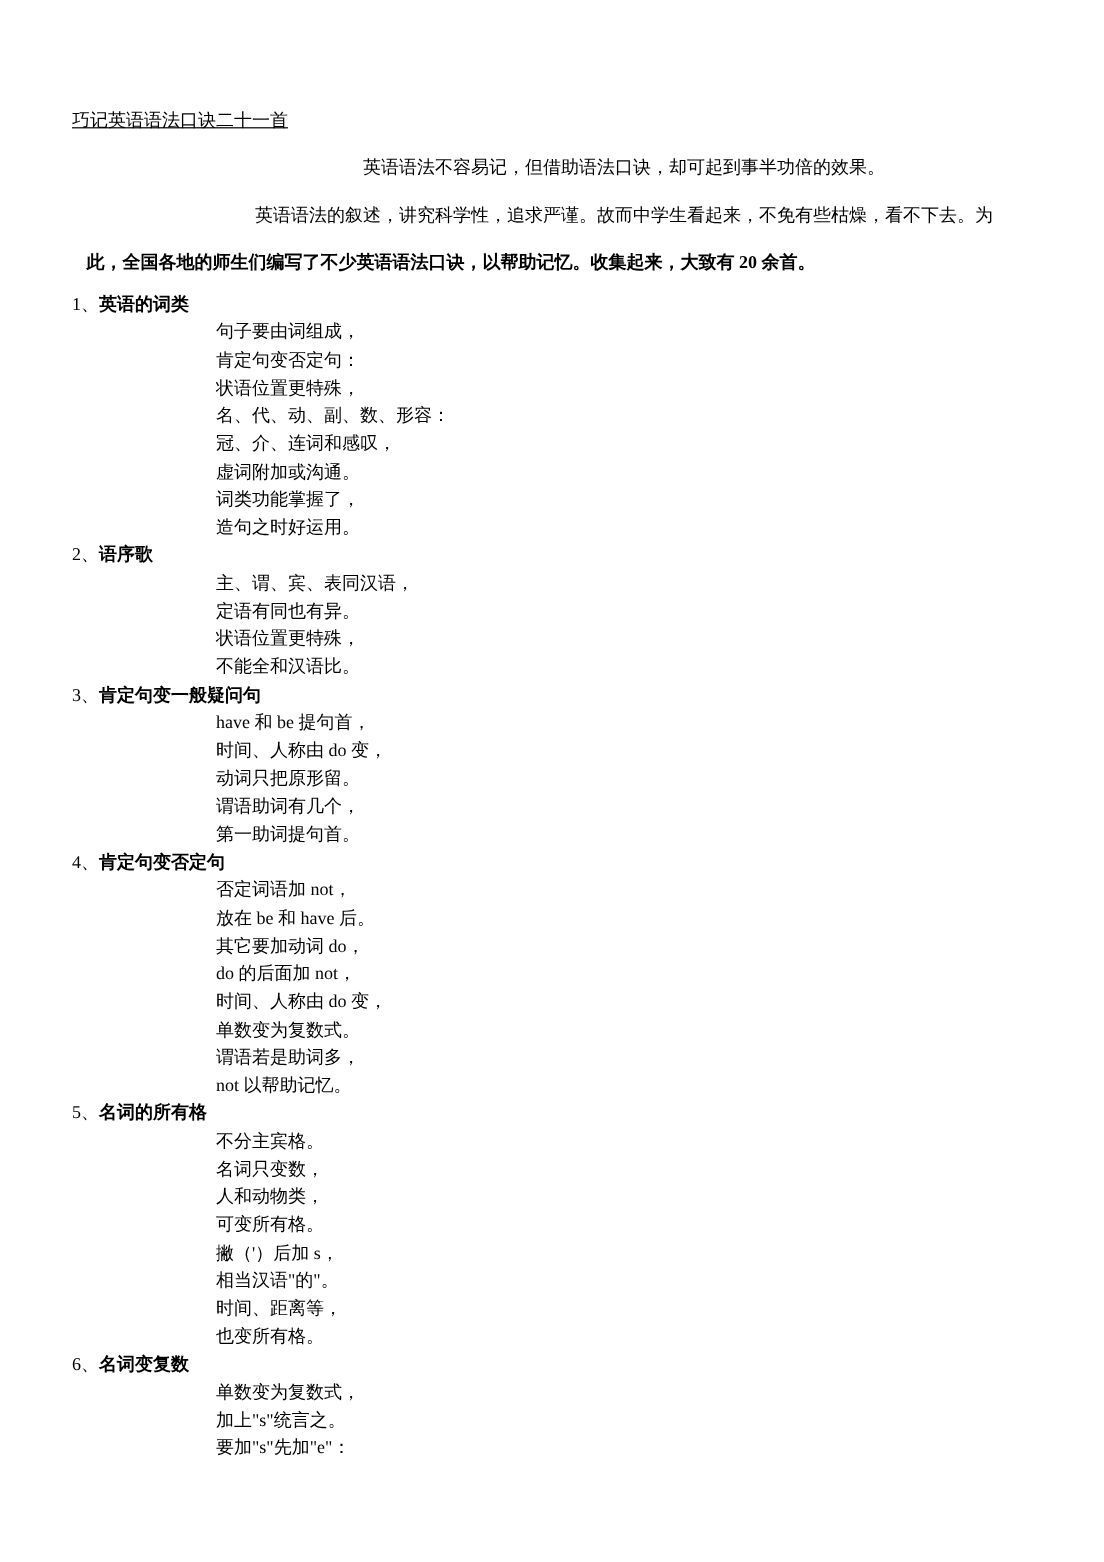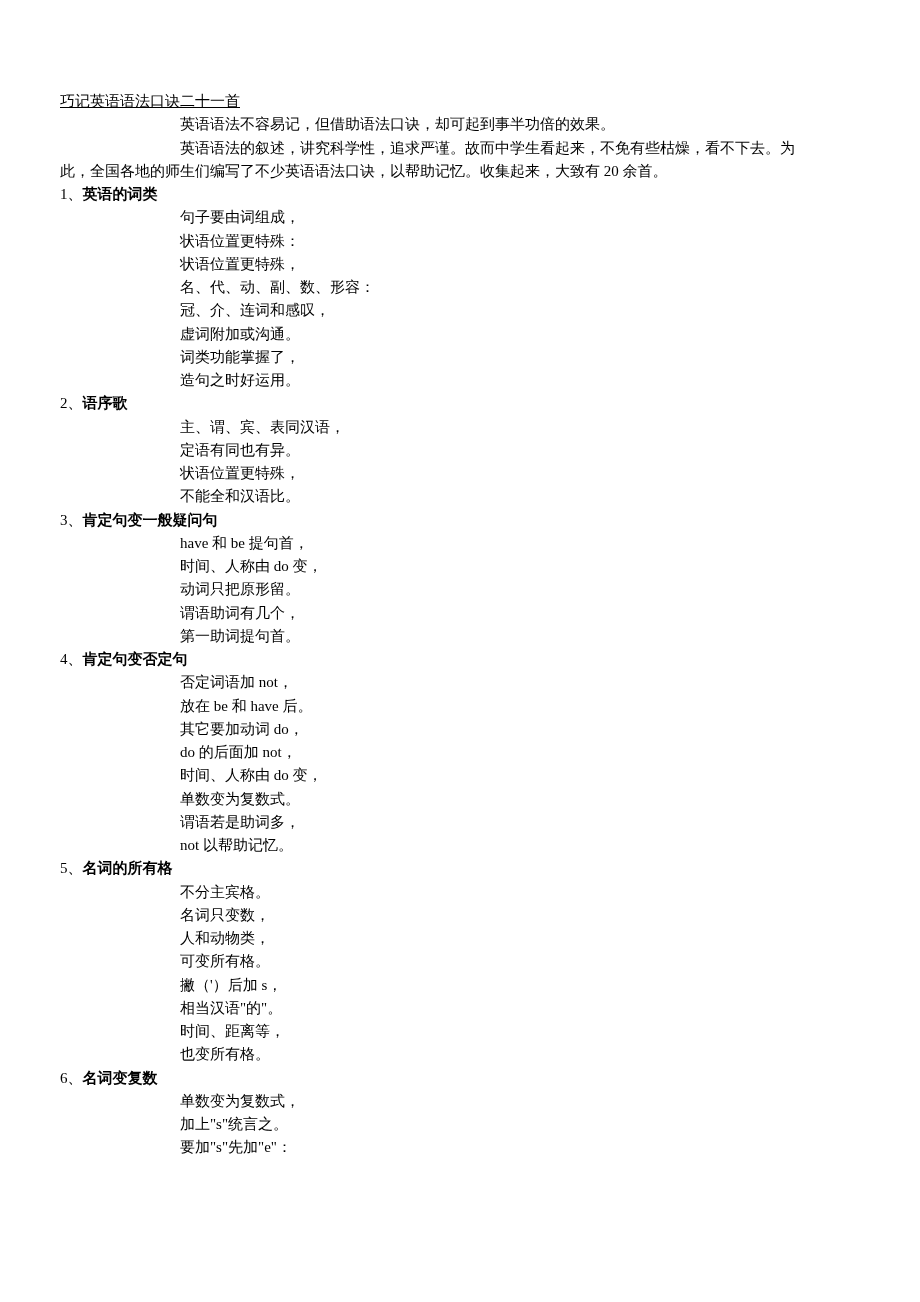--- a/index.html
+++ b/index.html
@@ -11,25 +11,27 @@
       margin: 0;
       padding: 90px 60px 60px 60px;
       width: 920px;
       box-sizing: border-box;
     }
     .title-line {
       margin: 0;
       text-decoration: underline;
     }
     .intro-line {
-      margin: 0;
+      margin: 16px;
       padding-left: 8em;
+      text-align: center;
     }
     .intro-cont {
-      margin: 0;
+      margin: 12px;
+      font-weight: bold;
     }
     .section-heading {
       font-weight: bold;
       margin: 0;
     }
     .section-heading .num {
       font-weight: normal;
     }
     .verse-line {
       margin: 0;
@@ -40,21 +42,21 @@
 <body>
 
 <p class="title-line">巧记英语语法口诀二十一首</p>
 <p class="intro-line">英语语法不容易记，但借助语法口诀，却可起到事半功倍的效果。</p>
 <p class="intro-line">英语语法的叙述，讲究科学性，追求严谨。故而中学生看起来，不免有些枯燥，看不下去。为</p>
 <p class="intro-cont">此，全国各地的师生们编写了不少英语语法口诀，以帮助记忆。收集起来，大致有 20 余首。</p>
 
 <div id="sections-root">
     <p class="section-heading"><span class="num">1、</span><span>英语的词类</span></p>
     <p class="verse-line">句子要由词组成，</p>
-    <p class="verse-line">状语位置更特殊：</p>
+    <p class="verse-line">肯定句变否定句：</p>
     <p class="verse-line">状语位置更特殊，</p>
     <p class="verse-line">名、代、动、副、数、形容：</p>
     <p class="verse-line">冠、介、连词和感叹，</p>
     <p class="verse-line">虚词附加或沟通。</p>
     <p class="verse-line">词类功能掌握了，</p>
     <p class="verse-line">造句之时好运用。</p>
     <p class="section-heading"><span class="num">2、</span><span>语序歌</span></p>
     <p class="verse-line">主、谓、宾、表同汉语，</p>
     <p class="verse-line">定语有同也有异。</p>
     <p class="verse-line">状语位置更特殊，</p>

